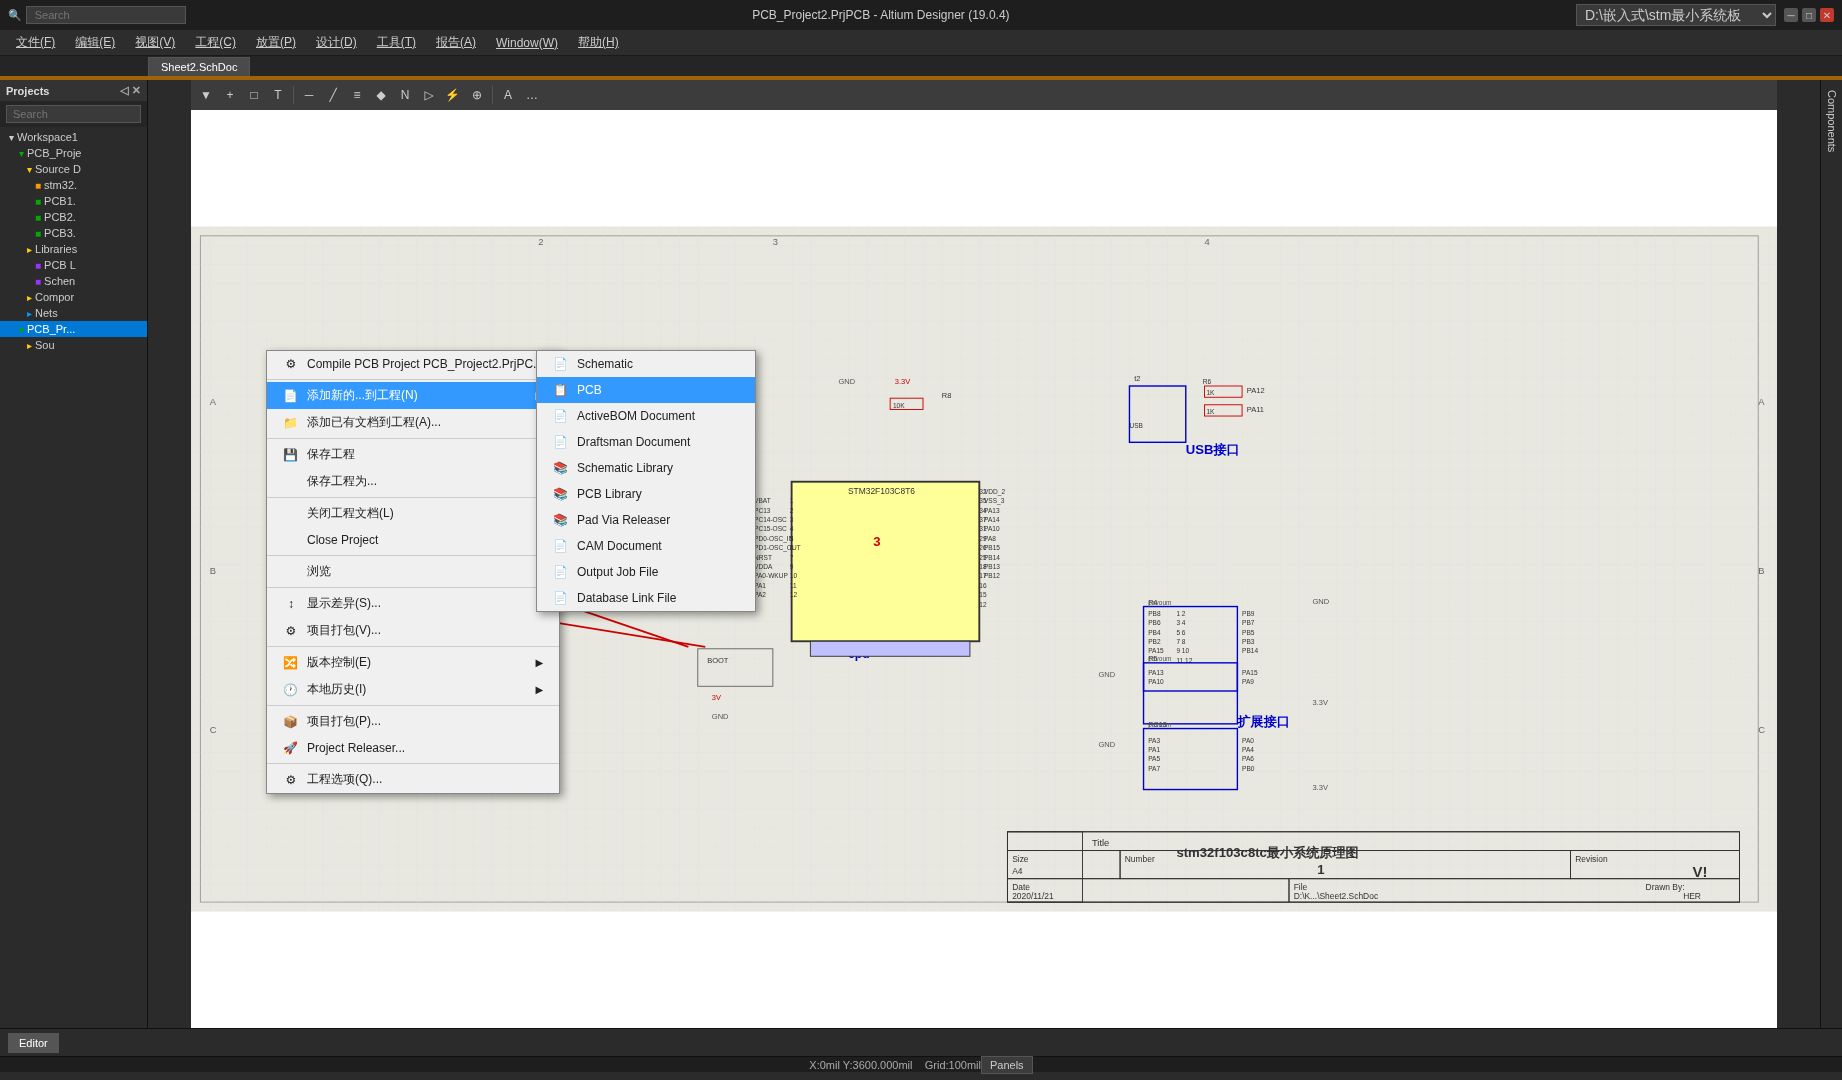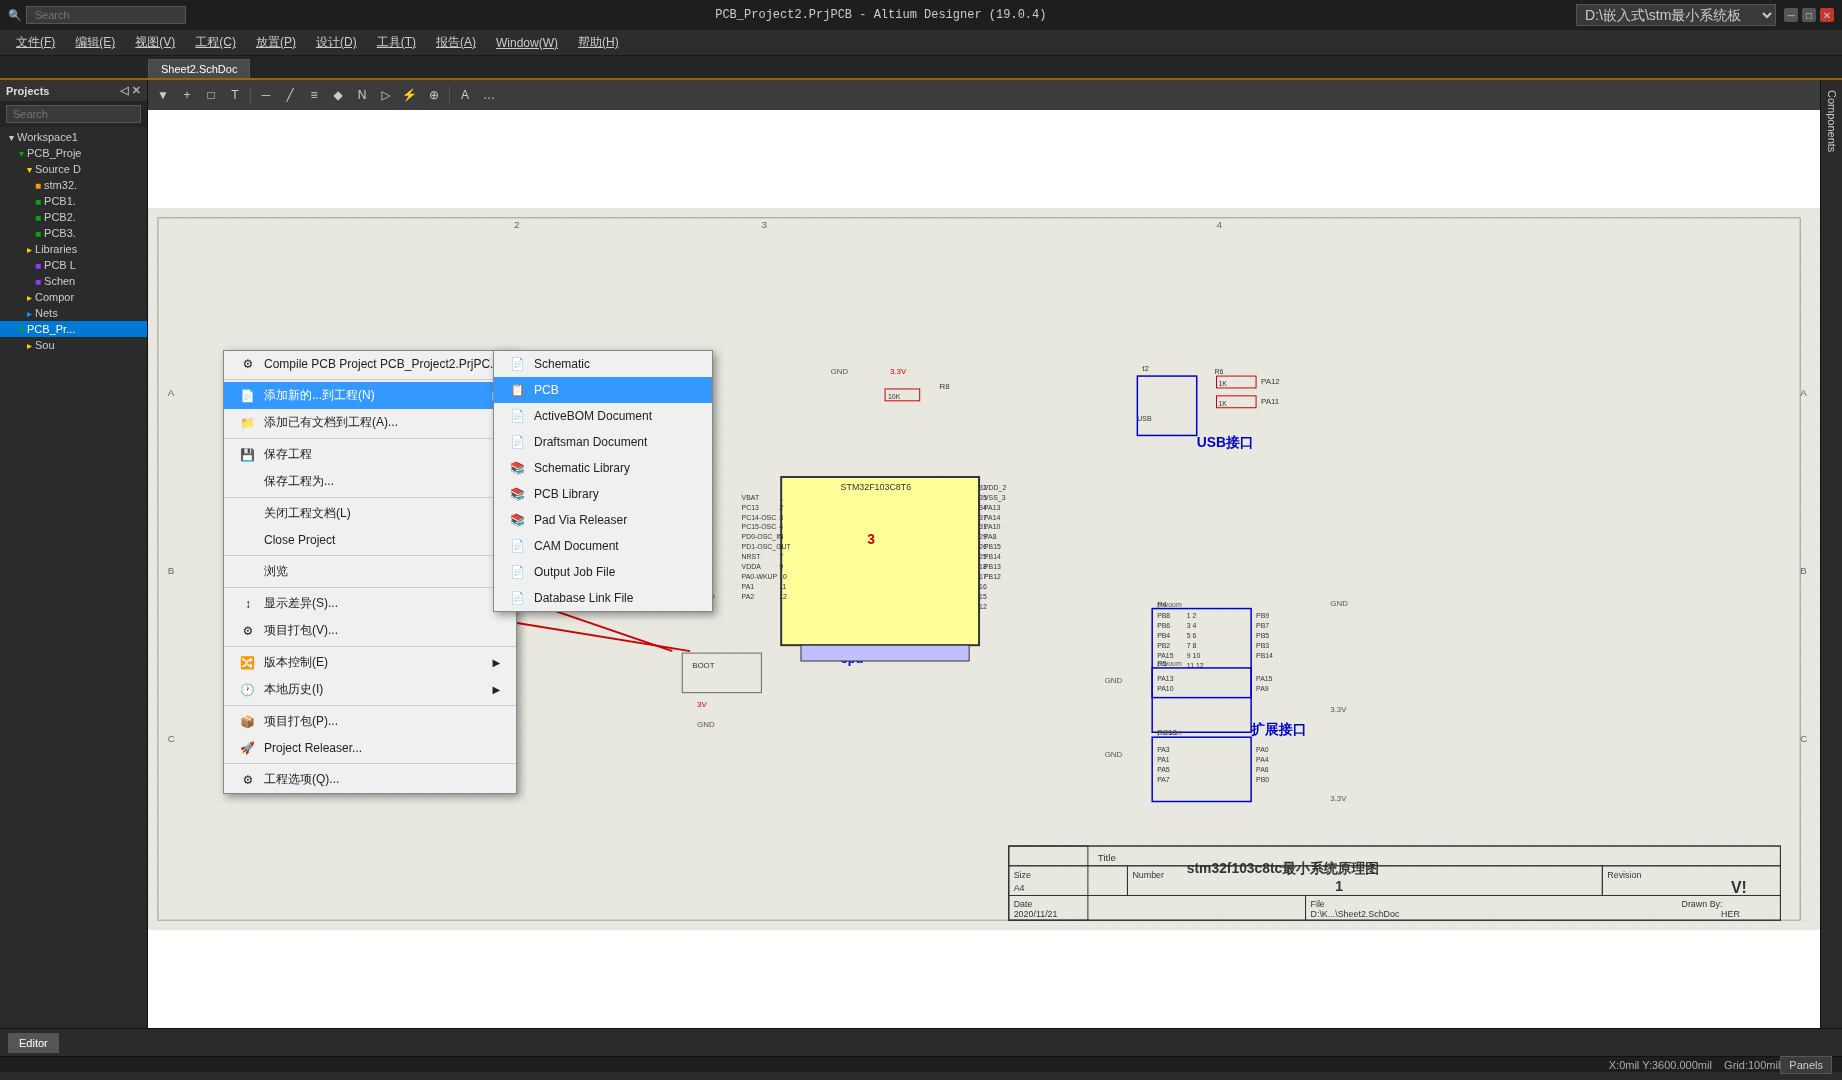--- a/index.html
+++ b/index.html
@@ -18,21 +18,21 @@
     #titlebar {
       height: 30px;
       background: #1e1e1e;
       display: flex;
       align-items: center;
       justify-content: space-between;
       padding: 0 8px;
       color: #ccc;
       font-size: 12px;
     }
-    #titlebar .title { flex: 1; text-align: center; font-family: Liberation Mono, monospace; }
+    #titlebar .title { flex: 1; text-align: center; }
     #titlebar .win-controls { display: flex; gap: 4px; }
     #titlebar .win-btn {
       width: 14px; height: 14px;
       background: #555; border-radius: 2px;
       display: flex; align-items: center; justify-content: center;
       font-size: 10px; cursor: pointer; color: #ccc;
     }
     #titlebar .win-btn.close { background: #c0392b; }
     #titlebar .search-bar {
       background: #3a3a3a;
@@ -61,37 +61,38 @@
       text-decoration: underline;
     }
 
     
     #tabbar {
       height: 24px;
       background: #252525;
       display: flex;
       align-items: flex-end;
       padding: 0 148px;
-      border-bottom: 2px solid #a16207;
+      border-bottom: 4px solid #a16207;
     }
     .tab {
       padding: 3px 12px;
       background: #3c3c3c;
       border: 1px solid #555;
       border-bottom: none;
       font-size: 11px;
       color: #ccc;
       cursor: pointer;
     }
     .tab.active { background: #4a4a4a; color: #fff; }
 
     
     #main {
       display: flex;
       height: calc(1080px - 30px - 26px - 24px - 24px - 28px);
+      gap: 43px;
     }
 
     
     #left-panel {
       width: 148px;
       background: #2b2b2b;
       border-right: 1px solid #111;
       display: flex;
       flex-direction: column;
       overflow: hidden;
@@ -251,21 +252,21 @@
     
     #statusbar {
       height: 16px;
       background: #1e1e1e;
       display: flex;
       align-items: center;
       padding: 0 10px;
       font-size: 11px;
       color: #aaa;
       border-top: 1px solid #111;
-      justify-content: flex-end;
+      justify-content: center;
     }
 
     
     #editorbar {
       height: 28px;
       background: #2b2b2b;
       display: flex;
       align-items: center;
       padding: 0 8px;
       border-top: 1px solid #111;

